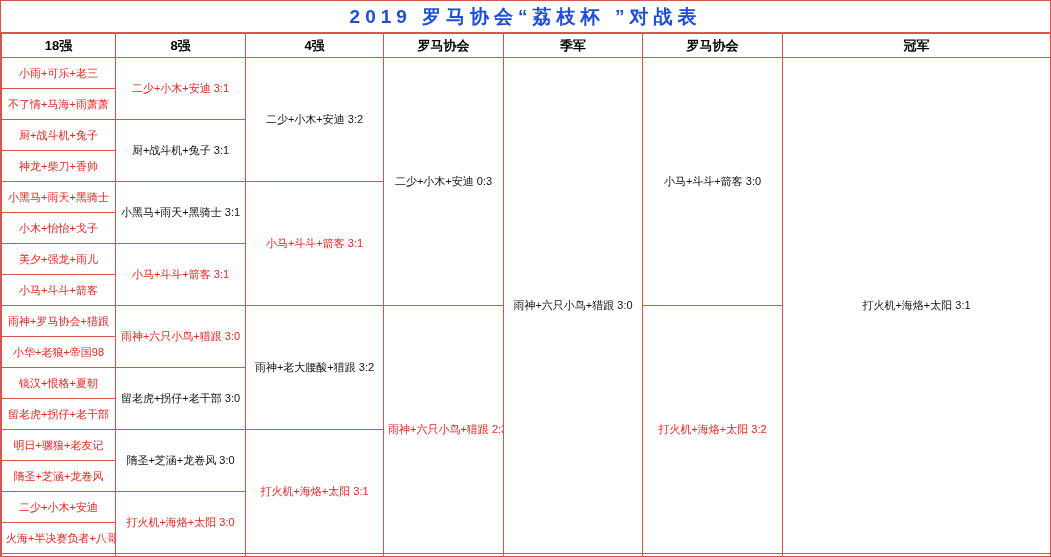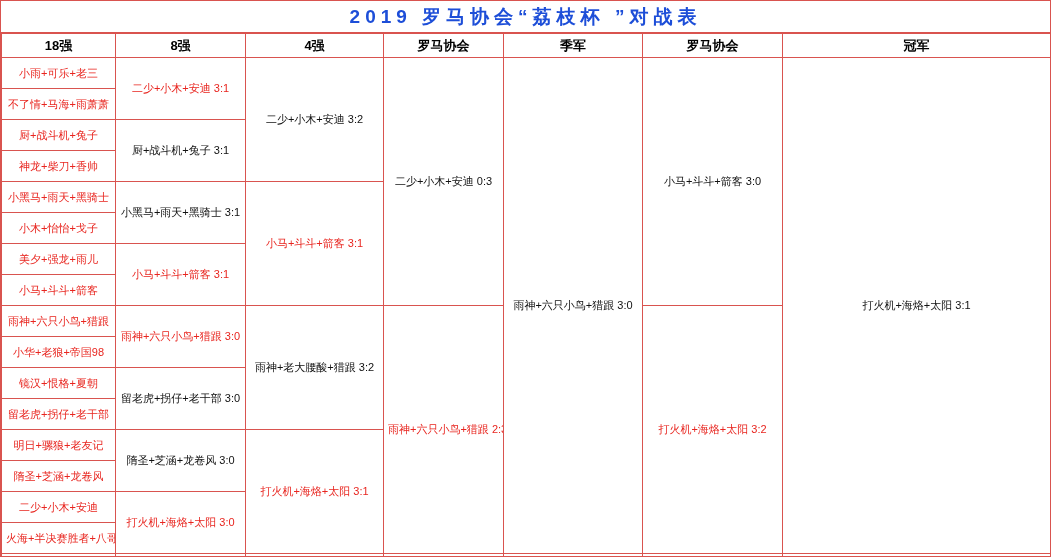--- a/index.html
+++ b/index.html
@@ -126,21 +126,21 @@
       <tr>
         <td class="r16 red">美夕+强龙+雨儿</td>
         <td class="slot red" rowspan="2">小马+斗斗+箭客  3:1</td>
       </tr>
 
       <tr>
         <td class="r16 red">小马+斗斗+箭客</td>
       </tr>
 
       <tr>
-        <td class="r16 red">雨神+六只小鸟+猎跟</td>
+        <td class="r16 red">雨神+罗马协会+猎跟</td>
         <td class="slot red" rowspan="2">雨神+六只小鸟+猎跟  3:0</td>
         <td class="slot blk" rowspan="4">雨神+老大腰酸+猎跟  3:2</td>
         <td class="slot red" rowspan="8">雨神+六只小鸟+猎跟  2:3</td>
         <td class="slot red" rowspan="8">打火机+海烙+太阳  3:2</td>
       </tr>
 
       <tr>
         <td class="r16 red">小华+老狼+帝国98</td>
       </tr>
 
@@ -162,21 +162,21 @@
       <tr>
         <td class="r16 red">隋圣+芝涵+龙卷风</td>
       </tr>
 
       <tr>
         <td class="r16 red">二少+小木+安迪</td>
         <td class="slot red" rowspan="2">打火机+海烙+太阳  3:0</td>
       </tr>
 
       <tr>
-        <td class="r16 red">火海+半决赛胜者+八哥</td>
+        <td class="r16 red">火海+半决赛负者+八哥</td>
       </tr>
 
       <tr>
         <td class="r16 red">打火机+海烙+太阳</td>
         <td class="empty"></td>
         <td class="slot blk">不了情+马海+雨萧萧</td>
         <td class="slot blk" rowspan="2">二少+小木+安迪  3:1</td>
         <td class="empty" rowspan="2"></td>
         <td class="empty" rowspan="2"></td>
         <td class="empty" rowspan="2"></td>

